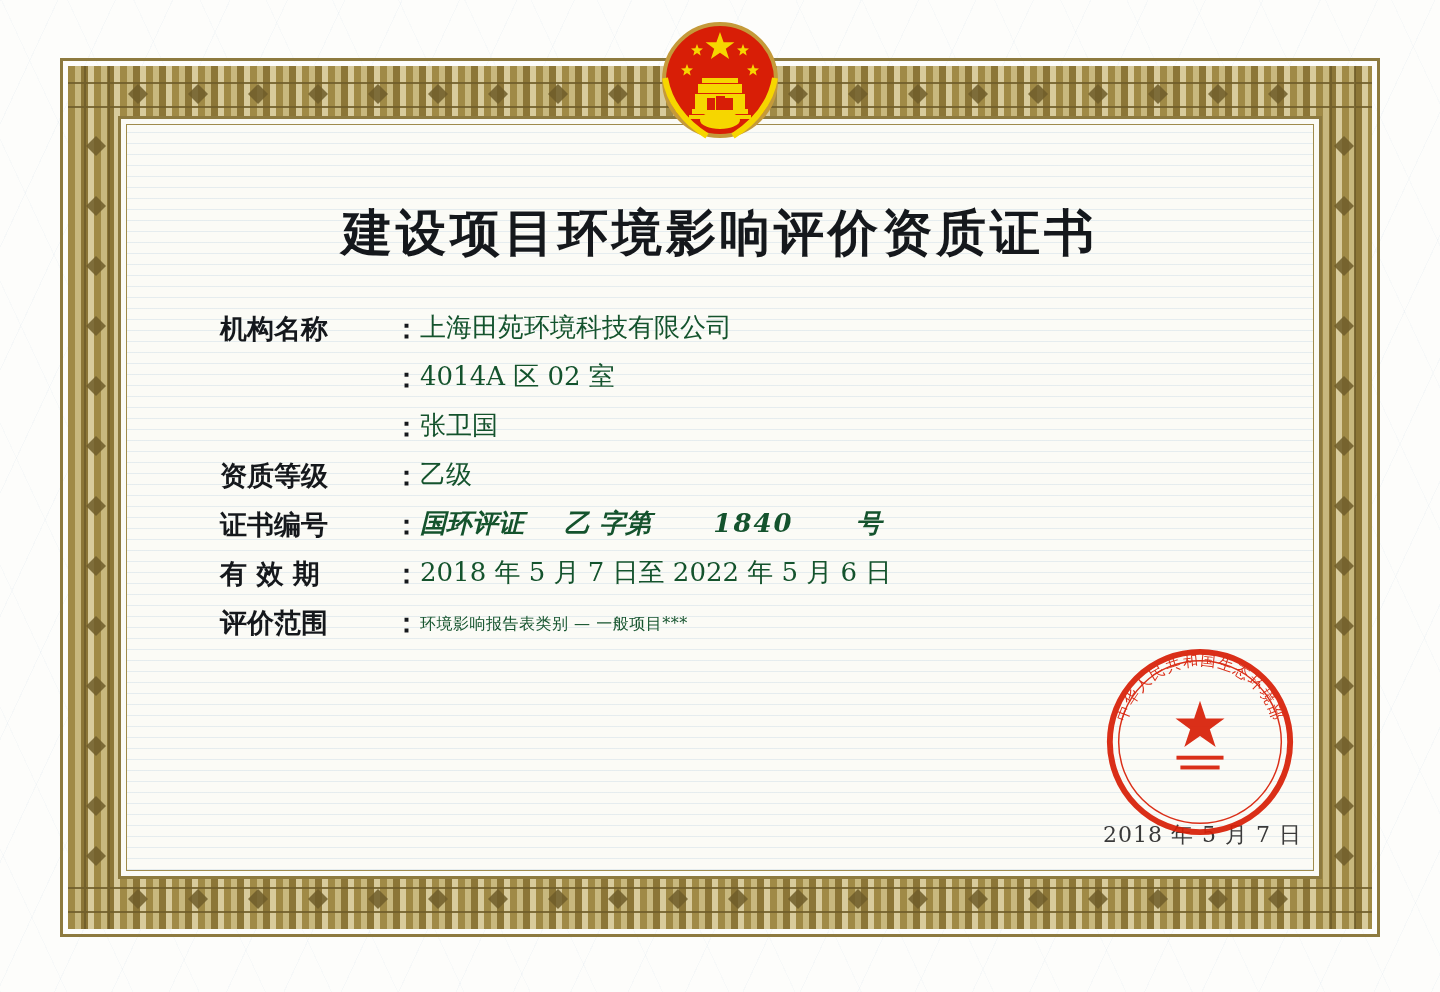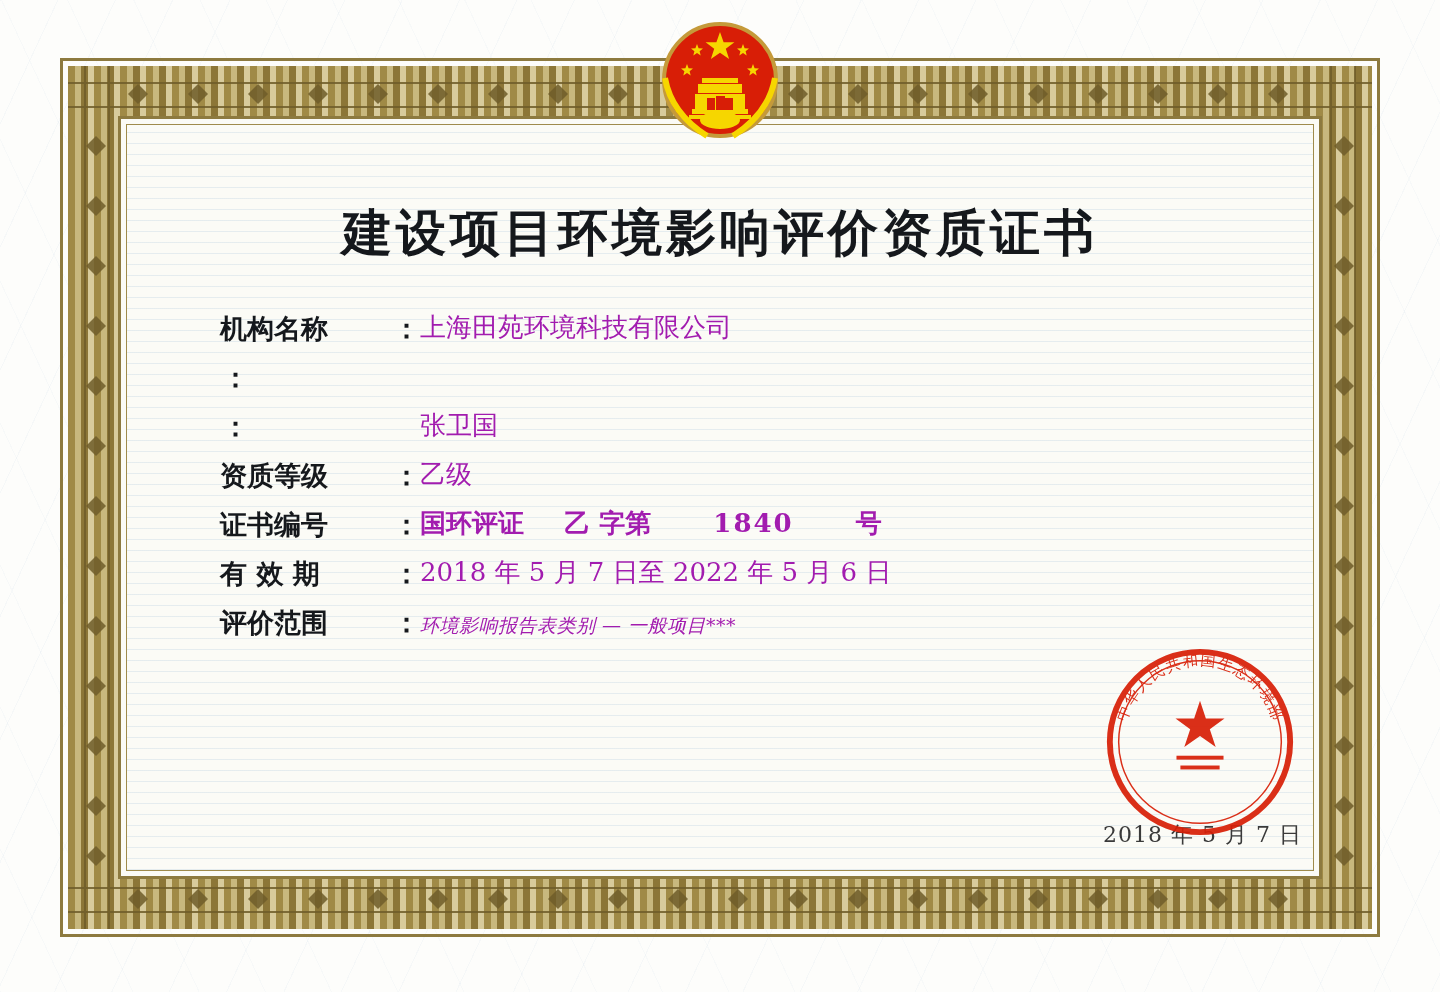--- a/index.html
+++ b/index.html
@@ -152,46 +152,46 @@
     margin-bottom: 13px;
   }
   .field-label {
     width: 200px;
     flex: 0 0 200px;
     font-size: 27px;
     font-weight: bold;
     color: #15181c;
     letter-spacing: 0px;
     display: flex;
-    justify-content: space-between;
+    justify-content: flex-end;
     font-family: "DejaVu Serif", "Liberation Serif", serif;
   }
   .field-label .lbl-text {
     display: inline-flex;
     justify-content: space-between;
     width: 172px;
   }
   .field-label .colon {
     margin-left: 2px;
   }
   .field-value {
     font-size: 26px;
-    color: #a21caf;
+    color: #14532d;
     line-height: 1.25;
     font-weight: 500;
     font-family: "DejaVu Serif", "Liberation Serif", serif;
   }
   .field-value.bold-val {
     font-weight: bold;
+    font-style: italic;
   }
   .field-value.small-val {
-    font-size: 19px;
+    font-size: 16px;
     padding-top: 9px;
     letter-spacing: 0.5px;
-    font-style: italic;
   }
   .addr-line2 {
     display: block;
   }
   .spaced-num {
     letter-spacing: 2px;
   }
   .gap-wide {
     display: inline-block;
     width: 44px;
@@ -399,20 +399,21 @@
           <span class="colon">：</span>
         </div>
         <div class="field-value">上海田苑环境科技有限公司</div>
       </div>
 
       <div class="field-row">
         <div class="field-label">
           <span class="colon">：</span>
         </div>
         <div class="field-value">
+          <span class="addr-line2">4014A 区 02 室</span>
         </div>
       </div>
 
       <div class="field-row">
         <div class="field-label">
           <span class="colon">：</span>
         </div>
         <div class="field-value">张卫国</div>
       </div>
 

